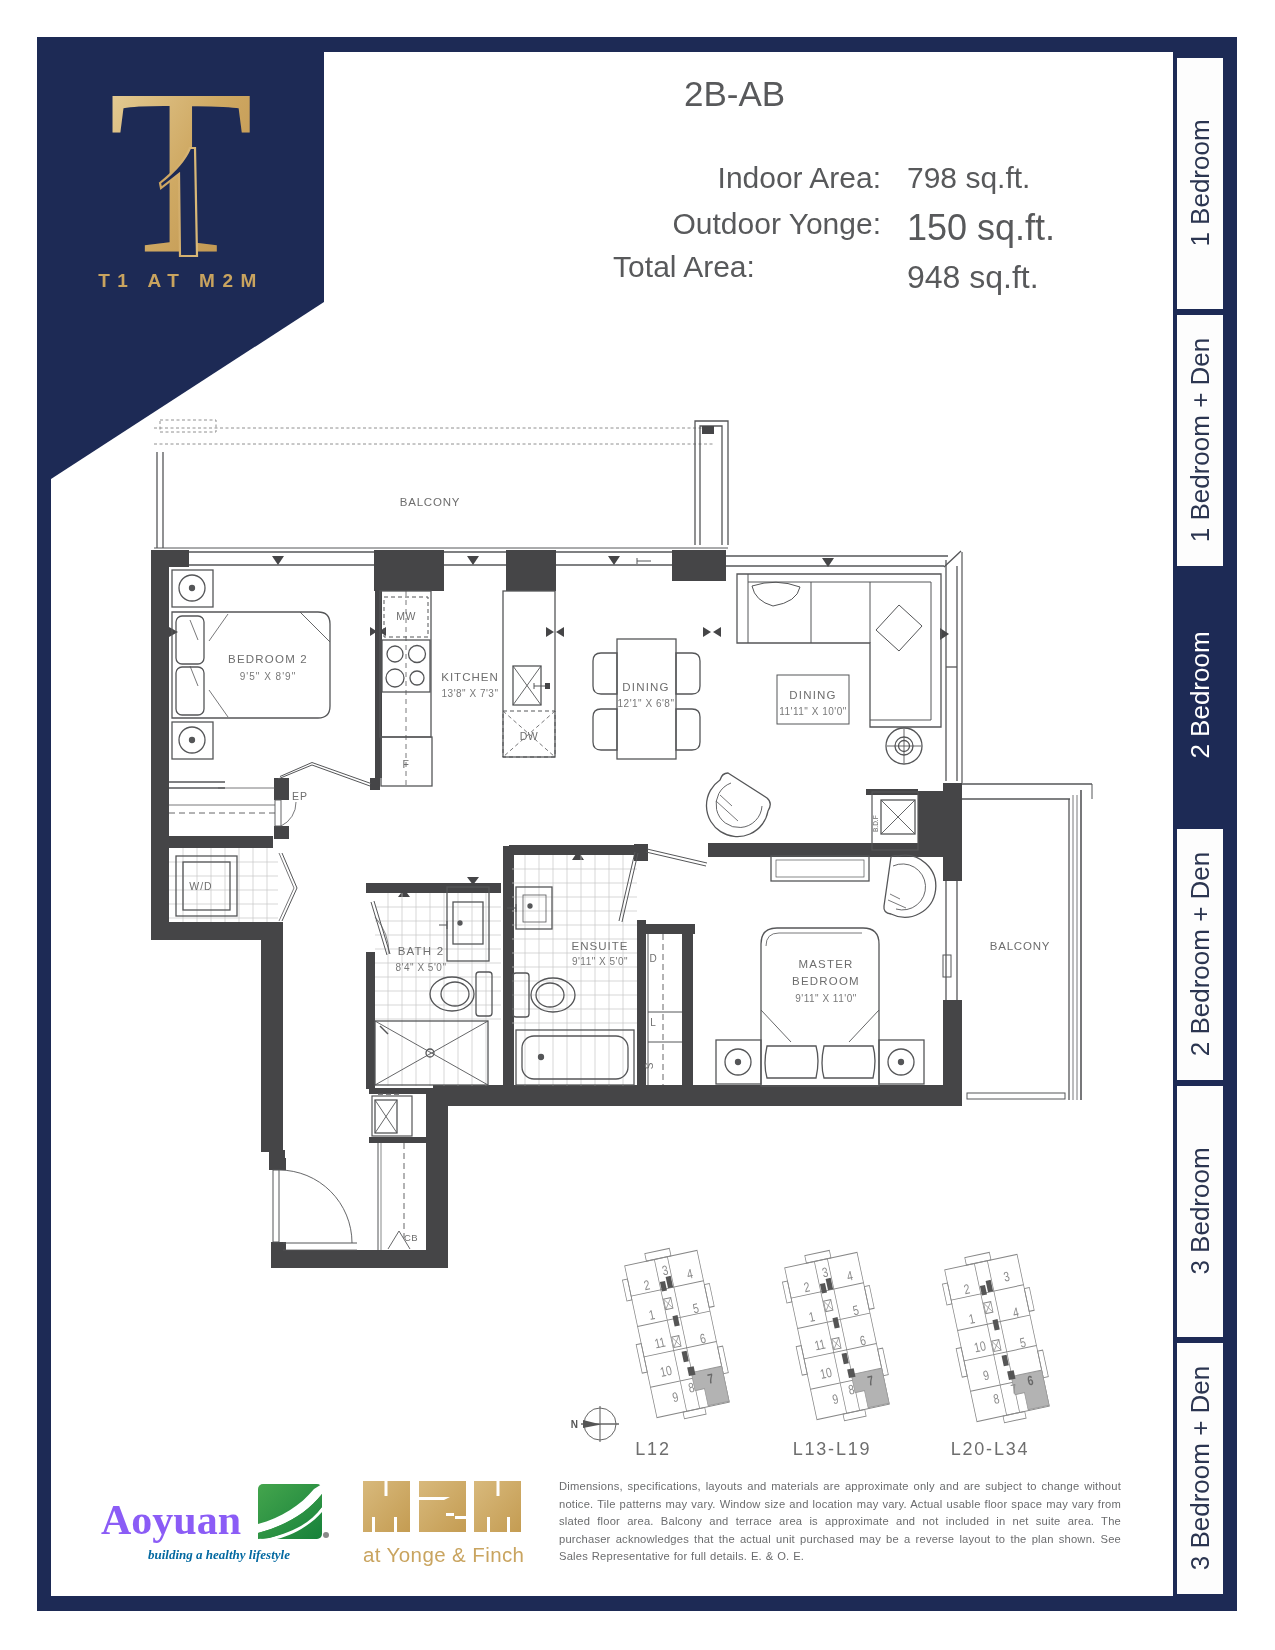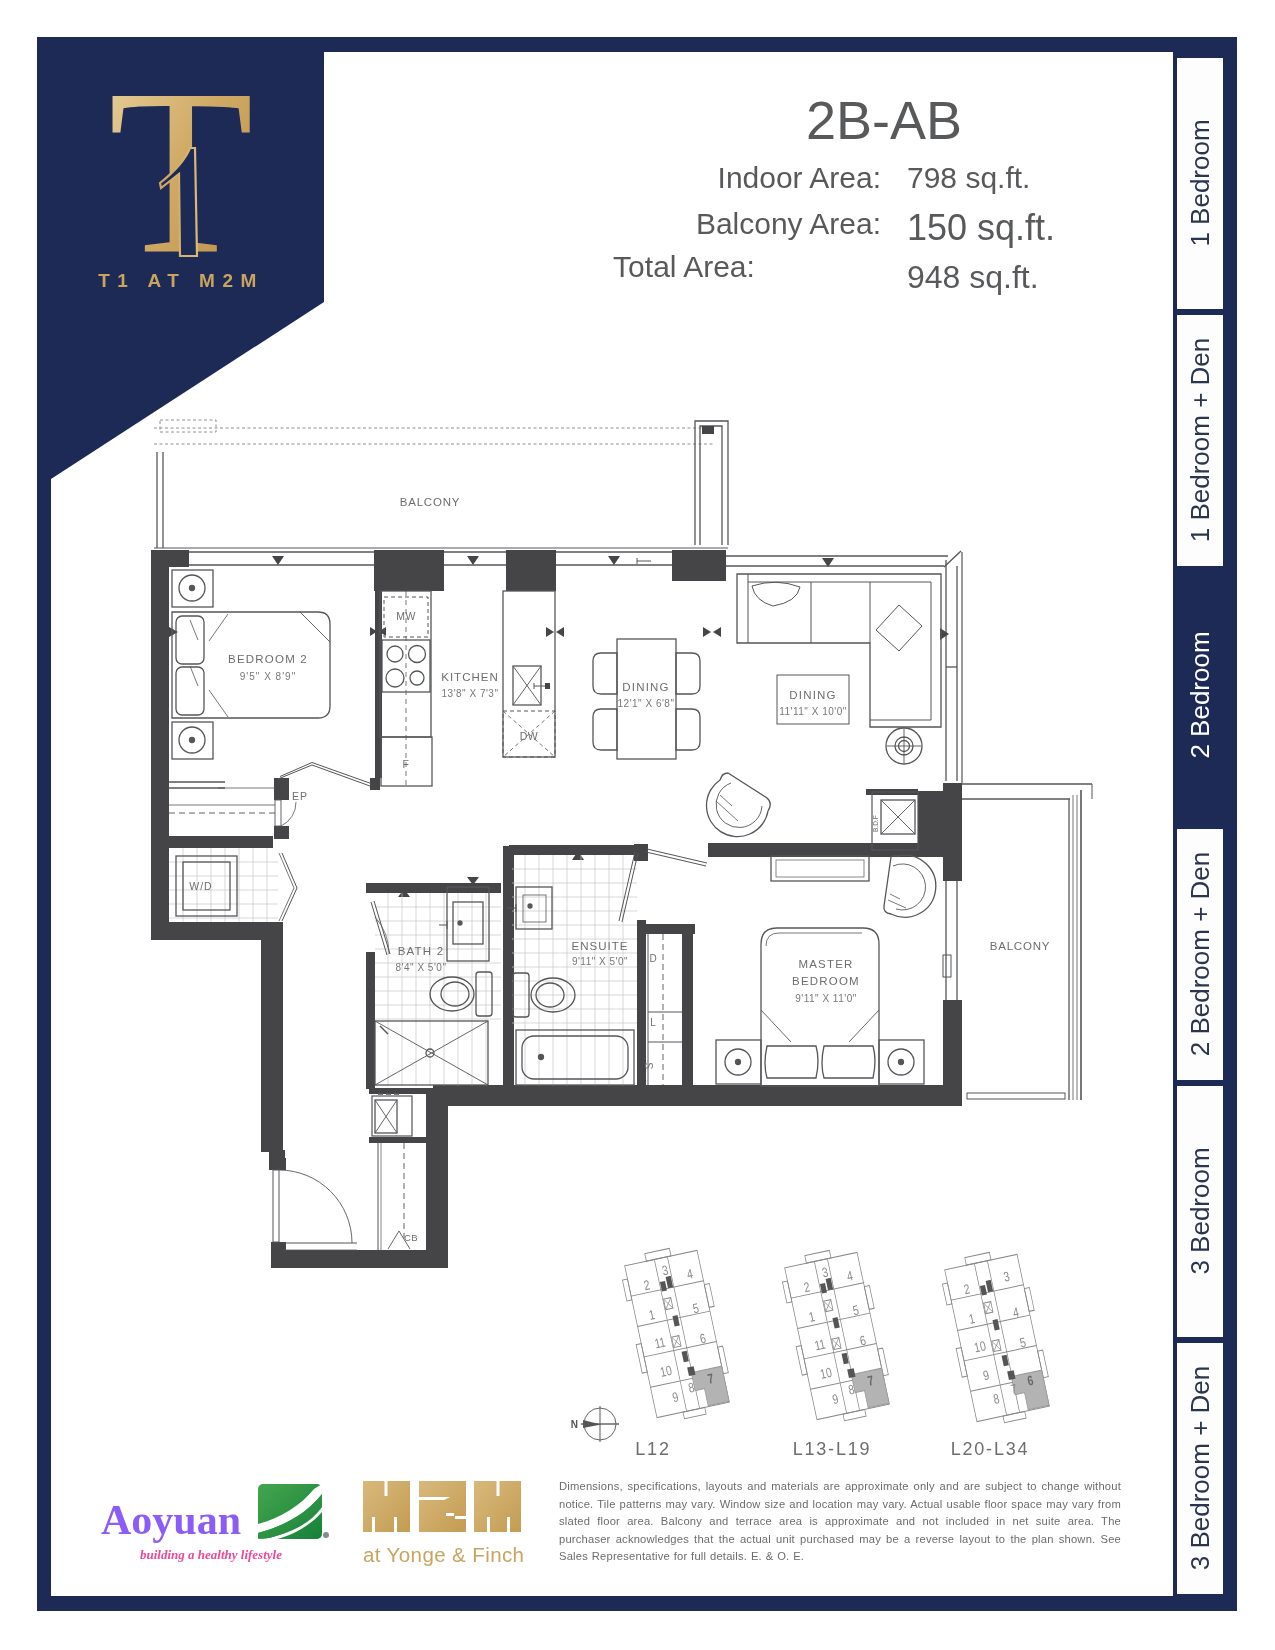--- a/index.html
+++ b/index.html
@@ -36,26 +36,26 @@
     </linearGradient>
   </defs>
 
   <text x="144" y="215" text-anchor="middle" font-family="Liberation Serif" font-size="238" fill="url(#goldT)">T</text>
 
   <path d="M158,111 L160,219 L143,219 L142,137 L124,151 L123,146 Q146,128 153,111 Z" fill="#1d2a55" stroke="url(#goldTxt)" stroke-width="2.2"></path>
 
   <text x="144" y="250" text-anchor="middle" font-size="19" font-weight="bold" letter-spacing="7.5" fill="#c9a45f">T1 AT M2M</text>
 </svg>
 
-<div class="abs gray" style="left:684px;top:89px;width:400px;text-align:center;font-size:54px;">2B-AB</div>
+<div class="abs gray" style="left:684px;top:74px;width:400px;text-align:left;font-size:35px;">2B-AB</div>
 
 <div class="abs gray" style="left:487px;top:161px;width:394px;text-align:right;font-size:30px;">Indoor Area:</div>
 <div class="abs gray" style="left:907px;top:161px;font-size:30px;text-align:right;">798 sq.ft.</div>
 
-<div class="abs gray" style="left:487px;top:207px;width:394px;text-align:right;font-size:30px;">Balcony Area:</div>
+<div class="abs gray" style="left:487px;top:207px;width:394px;text-align:right;font-size:30px;">Outdoor Yonge:</div>
 <div class="abs gray" style="left:907px;top:207px;font-size:36px;">150 sq.ft.</div>
 
 <div class="abs gray" style="left:487px;top:250px;width:394px;text-align:center;font-size:30px;">Total Area:</div>
 <div class="abs gray" style="left:907px;top:259px;font-size:32px;">948 sq.ft.</div>
 
 <div class="abs navy" style="left:1173px;top:51px;width:64px;height:1546px;"></div>
 
 <div class="abs" style="left:1177px;top:58px;width:46px;height:251px;background:#fdfdfd;"></div>
 <div class="abs" style="left:1075px;top:161px;width:250px;height:44px;transform:rotate(-90deg);color:#2b3550;font-size:26px;text-align:center;line-height:44px;white-space:nowrap;">1 Bedroom</div>
 
@@ -592,21 +592,21 @@
   <line x1="600" y1="1406" x2="600" y2="1442" stroke-width="1.1"></line>
   <path d="M601,1424.5 L583,1420 L583,1428 Z" fill="#555" stroke="none"></path>
   <text x="578" y="1428" text-anchor="end" font-size="10" font-weight="bold" fill="#555" stroke="none">N</text>
 </g>
 
 </g>
 </svg>
 
 <div class="abs" style="left:101px;top:1496px;font-family:'Liberation Serif';font-weight:bold;font-size:42px;color:#8b5cf6;letter-spacing:0px;">Aoyuan</div>
 
-<div class="abs" style="left:140px;top:1547px;font-family:'Liberation Serif';font-weight:bold;font-style:italic;font-size:13px;color:#ec4899;">building a healthy lifestyle</div>
+<div class="abs" style="left:148px;top:1547px;font-family:'Liberation Serif';font-weight:bold;font-style:italic;font-size:13px;color:#0369a1;">building a healthy lifestyle</div>
 
 <svg class="abs" style="left:255px;top:1481px;" width="80" height="66" viewBox="0 0 80 66">
   <defs>
     <linearGradient id="grn" x1="0" y1="0" x2="1" y2="1">
       <stop offset="0" stop-color="#44a54d"></stop>
         <stop offset="1" stop-color="#17813a"></stop>
     </linearGradient>
   </defs>
   <rect x="3" y="3" width="64" height="55" rx="5" fill="url(#grn)"></rect>
   <path d="M3,43 C26,37 46,24 59,8 L67,3 L67,13 C52,32 30,45 3,52 Z" fill="#ffffff"></path>

